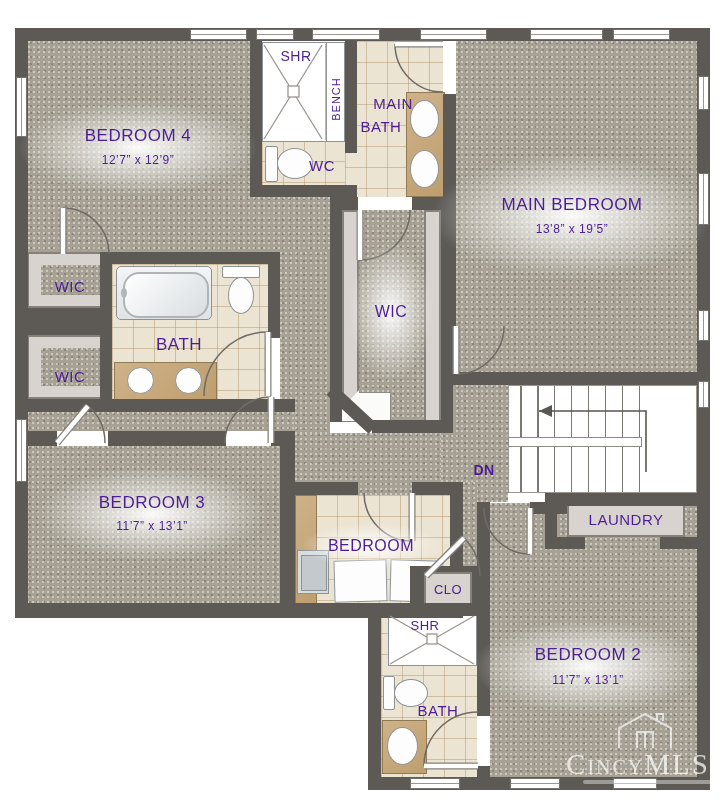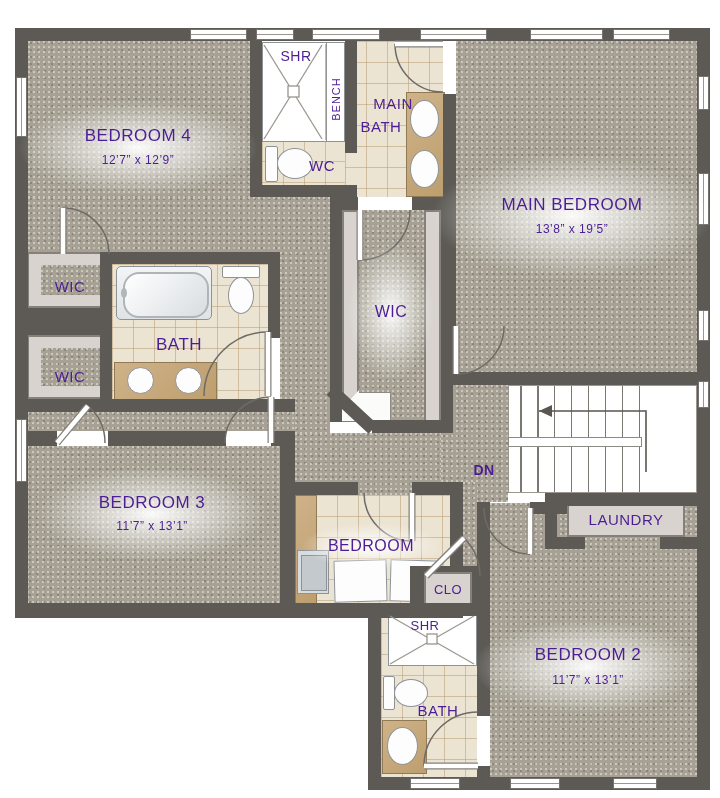--- a/index.html
+++ b/index.html
@@ -278,14 +278,24 @@
   <div class="lbl s15" style="left:322px;top:166px;">WC</div>
   <div class="lbl s14" style="left:296px;top:56px;">SHR</div>
   <div class="lbl s13" style="left:425px;top:626px;">SHR</div>
   <div class="lbl vert" style="left:336px;top:99px;">BENCH</div>
 
   <div class="lbl s16" style="left:371px;top:546px;">BEDROOM</div>
   <div class="lbl s15" style="left:626px;top:520px;">LAUNDRY</div>
   <div class="lbl s13" style="left:448px;top:590px;">CLO</div>
   <div class="lbl s14" style="left:484px;top:470px;font-weight:bold;">DN</div>
 
+  <div class="wm" style="left:555px;top:708px;width:165px;height:85px;">
+    <svg width="64" height="40" viewBox="0 0 64 40" style="position:absolute;left:58px;top:2px;" fill="none" stroke="rgba(255,255,255,0.65)" stroke-width="2">
+      <path d="M6,38 V18 L32,4 L58,18 V38"></path>
+      <path d="M44,10 V4 h6 v7"></path>
+      <path d="M24,38 V22 h16 V38"></path>
+      <path d="M32,22 V38"></path>
+    </svg>
+    <div class="wm wm-text" style="position:absolute;left:83px;top:56px;">CincyMLS</div>
+    <div class="wm-bar" style="left:28px;top:72px;width:132px;height:4px;"></div>
+  </div>
 
 </div>
 
 </body></html>

